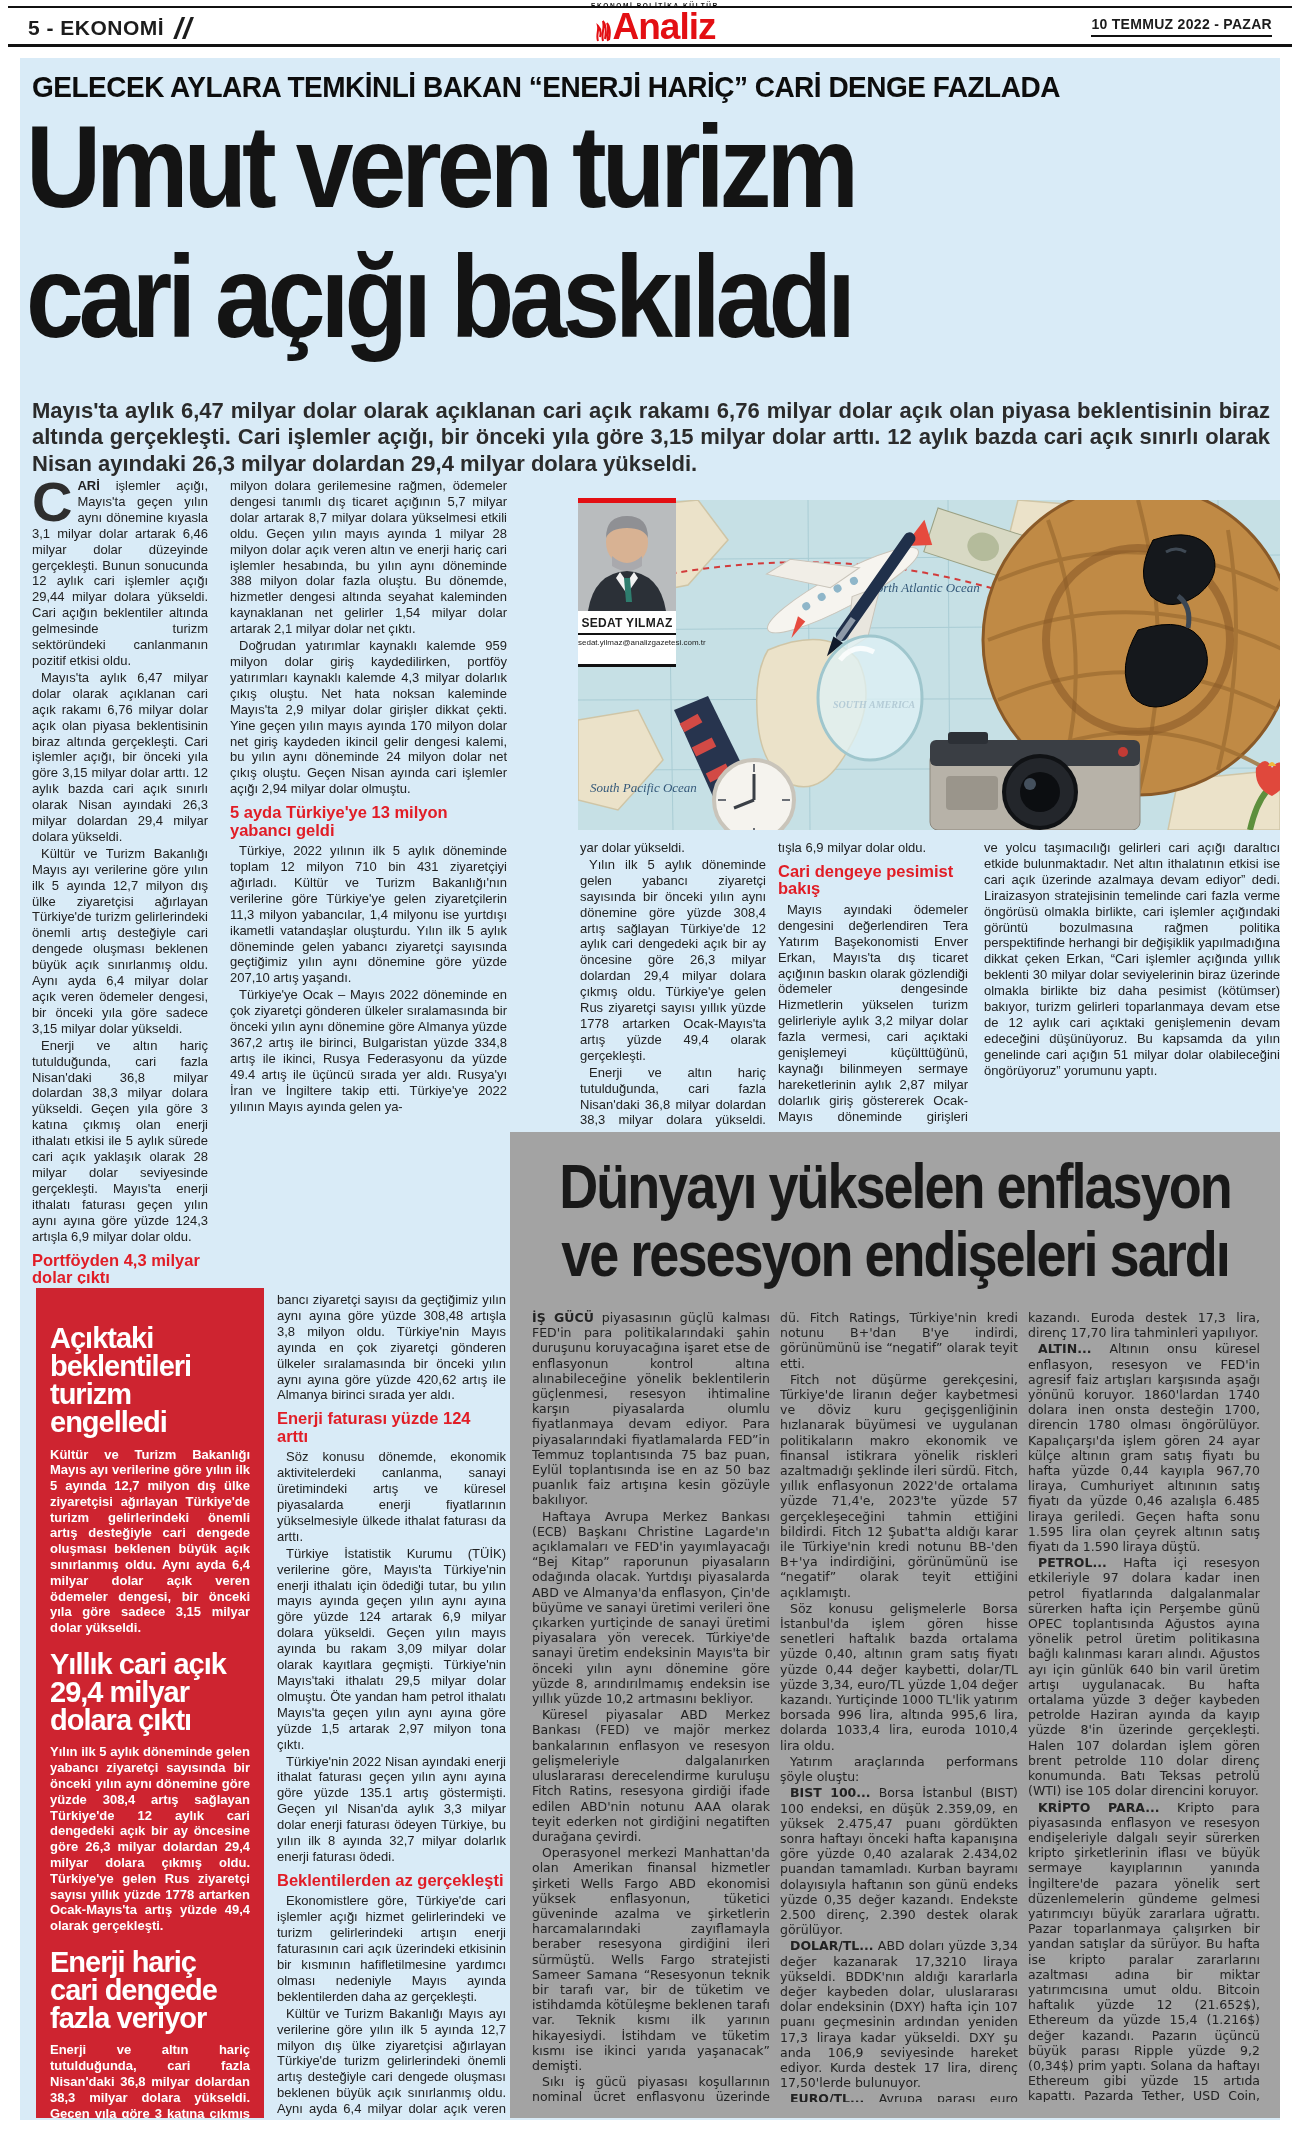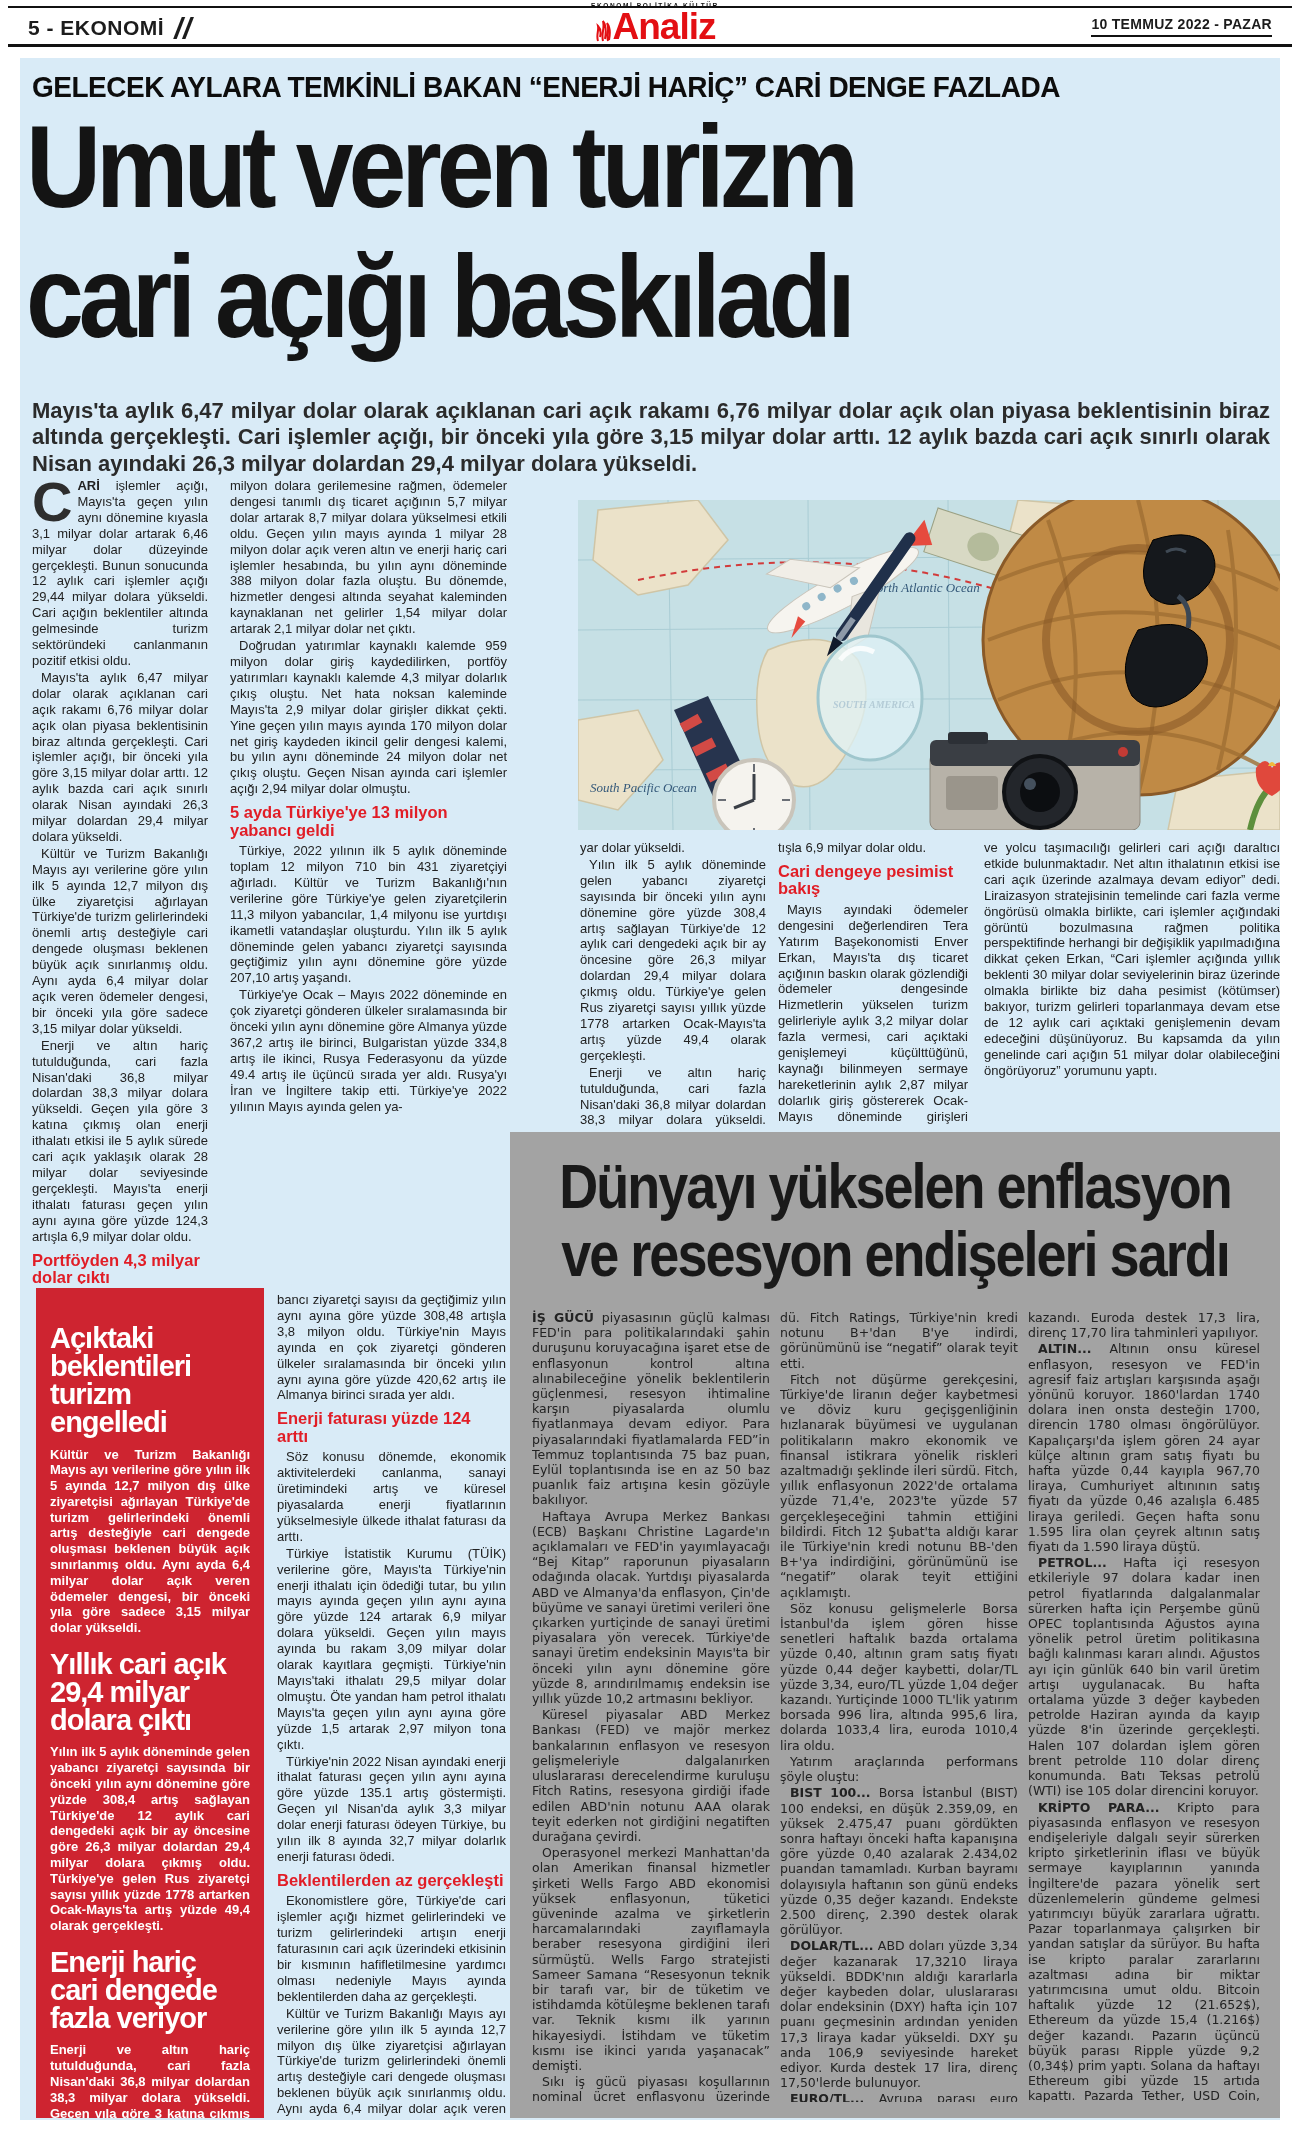--- a/index.html
+++ b/index.html
@@ -240,20 +240,35 @@
       </g>
 
       <g>
         <path d="M672 330 q6 -26 16 -38" stroke="#5d8f3d" stroke-width="6" fill="none"></path>
         <path d="M678 268 q10 -14 16 0 q8 -12 14 2 q4 16 -14 26 q-18 -8 -16 -28 Z" fill="#e0483c"></path>
         <path d="M690 266 q4 -8 8 0 Z" fill="#f0b93c"></path>
       </g>
     </svg>
   </div>
 
+  <div class="abs" id="portrait">
+    <div class="redbar"></div>
+    <svg width="98" height="113" viewBox="0 0 98 113" style="display:block">
+      <rect width="98" height="113" fill="#b9bcbe"></rect>
+      <rect y="0" width="98" height="5" fill="#e30f13"></rect>
+      <ellipse cx="49" cy="44" rx="21" ry="24" fill="#d8b293"></ellipse>
+      <path d="M28 40 q0 -22 21 -22 q21 0 21 22 q-4 -10 -21 -10 q-17 0 -21 10 Z" fill="#8f9094"></path>
+      <path d="M34 58 q15 14 30 0 l0 10 q-15 10 -30 0 Z" fill="#a9a9ad"></path>
+      <path d="M10 113 q6 -38 39 -40 q33 2 39 40 Z" fill="#2b3037"></path>
+      <path d="M42 74 L49 84 L56 74 L60 80 L49 96 L38 80 Z" fill="#f2f2f2"></path>
+      <path d="M46 80 L52 80 L54 104 L48 104 Z" fill="#2e7d6e"></path>
+    </svg>
+    <div id="author-name">SEDAT YILMAZ</div>
+    <div id="author-email">sedat.yilmaz@analizgazetesi.com.tr</div>
+  </div>
 
   <div class="abs" id="creambox">
     <div class="hl2" id="a2h1">Dünyayı yükselen enflasyon</div>
     <div class="hl2" id="a2h2">ve resesyon endişeleri sardı</div>
     <div class="col2" id="a2colA">
         <p><b>İŞ GÜCÜ</b> piyasasının güçlü kalması FED'in para politikalarındaki şahin duruşunu koruyacağına işaret etse de enflasyonun kontrol altına alınabileceğine yönelik beklentilerin güçlenmesi, resesyon ihtimaline karşın piyasalarda olumlu fiyatlanmaya devam ediyor. Para piyasalarındaki fiyatlamalarda FED”in Temmuz toplantısında 75 baz puan, Eylül toplantısında ise en az 50 baz puanlık faiz artışına kesin gözüyle bakılıyor.</p>
         <p>Haftaya Avrupa Merkez Bankası (ECB) Başkanı Christine Lagarde'ın açıklamaları ve FED'in yayımlayacağı “Bej Kitap” raporunun piyasaların odağında olacak. Yurtdışı piyasalarda ABD ve Almanya'da enflasyon, Çin'de büyüme ve sanayi üretimi verileri öne çıkarken yurtiçinde de sanayi üretimi piyasalara yön verecek. Türkiye'de sanayi üretim endeksinin Mayıs'ta bir önceki yılın aynı dönemine göre yüzde 8, arındırılmamış endeksin ise yıllık yüzde 10,2 artmasını bekliyor.</p>
         <p>Küresel piyasalar ABD Merkez Bankası (FED) ve majör merkez bankalarının enflasyon ve resesyon gelişmeleriyle dalgalanırken uluslararası derecelendirme kuruluşu Fitch Ratins, resesyona girdiği ifade edilen ABD'nin notunu AAA olarak teyit ederken not girdiğini negatiften durağana çevirdi.</p>
         <p>Operasyonel merkezi Manhattan'da olan Amerikan finansal hizmetler şirketi Wells Fargo ABD ekonomisi yüksek enflasyonun, tüketici güveninde azalma ve şirketlerin harcamalarındaki zayıflamayla beraber resesyona girdiğini ileri sürmüştü. Wells Fargo stratejisti Sameer Samana “Resesyonun teknik bir tarafı var, bir de tüketim ve istihdamda kötüleşme beklenen tarafı var. Teknik kısmı ilk yarının hikayesiydi. İstihdam ve tüketim kısmı ise ikinci yarıda yaşanacak” demişti.</p>
         <p>Sıkı iş gücü piyasası koşullarının nominal ücret enflasyonu üzerinde yukarı yönlü baskı oluşturduğunu belirten Fitch Ratings aynı zamanda Türkiye'nin kredi notunu ise düşür-</p>

